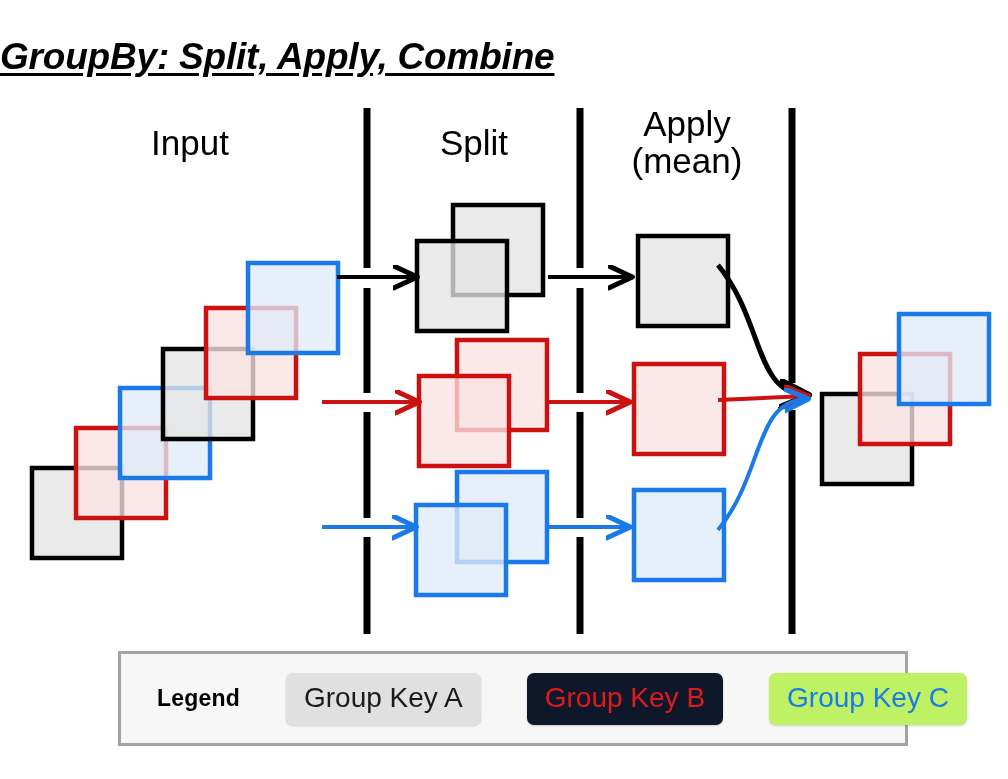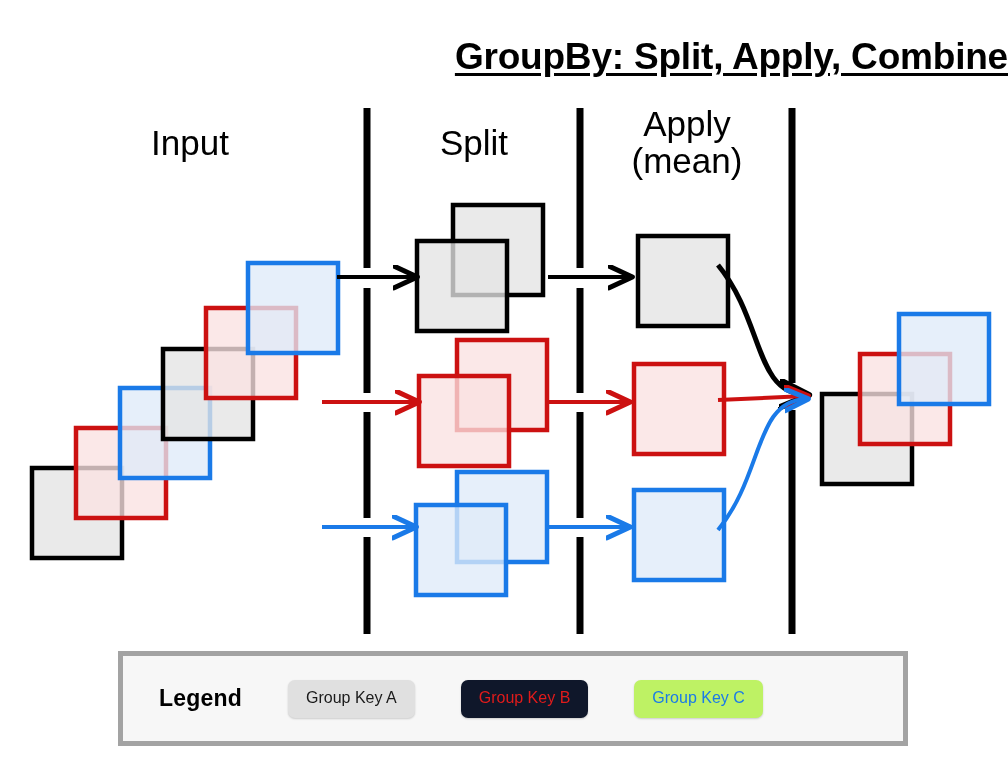--- a/index.html
+++ b/index.html
@@ -15,23 +15,24 @@
   }
   #stage {
     position: absolute;
     left: 0; top: 0;
     width: 1008px; height: 779px;
   }
   .title {
     position: absolute;
     left: 0; top: 36px;
     width: 1008px;
-    text-align: right;
+    text-align: left;
     font-size: 37px;
     font-weight: bold;
+    font-style: italic;
     text-decoration: underline;
     text-underline-offset: 4px;
     letter-spacing: -0.2px;
   }
   .col-head {
     position: absolute;
     font-size: 35px;
     font-weight: normal;
     text-align: center;
     line-height: 1.05;
@@ -48,38 +49,38 @@
     width: 1008px; height: 779px;
     overflow: visible;
   }
 
   
   #legend {
     position: absolute;
     left: 118px; top: 651px;
     width: 790px; height: 95px;
     background: #f7f7f7;
-    border: 5px solid #a3a3a3;
+    border: 3px solid #a3a3a3;
     box-sizing: border-box;
   }
   #legend-inner {
     position: absolute;
     left: 0; top: 0; right: 0; bottom: 0;
     display: flex;
     align-items: center;
     padding-left: 36px;
     gap: 46px;
   }
   #legend-title {
     font-size: 23px;
     font-weight: bold;
     letter-spacing: 0.2px;
   }
   .chip {
-    font-size: 16px;
+    font-size: 28px;
     padding: 9px 18px 11px 18px;
     border-radius: 7px;
     box-shadow: 0 1px 2px rgba(0,0,0,0.18);
     white-space: nowrap;
   }
   #chip-a { background: #e0e0e0; color: #1a1a1a; }
   #chip-b { background: #0f172a; color: #e01b1b; }
   #chip-c { background: #bef264; color: #1a7ae8; }
 </style>
 </head>

